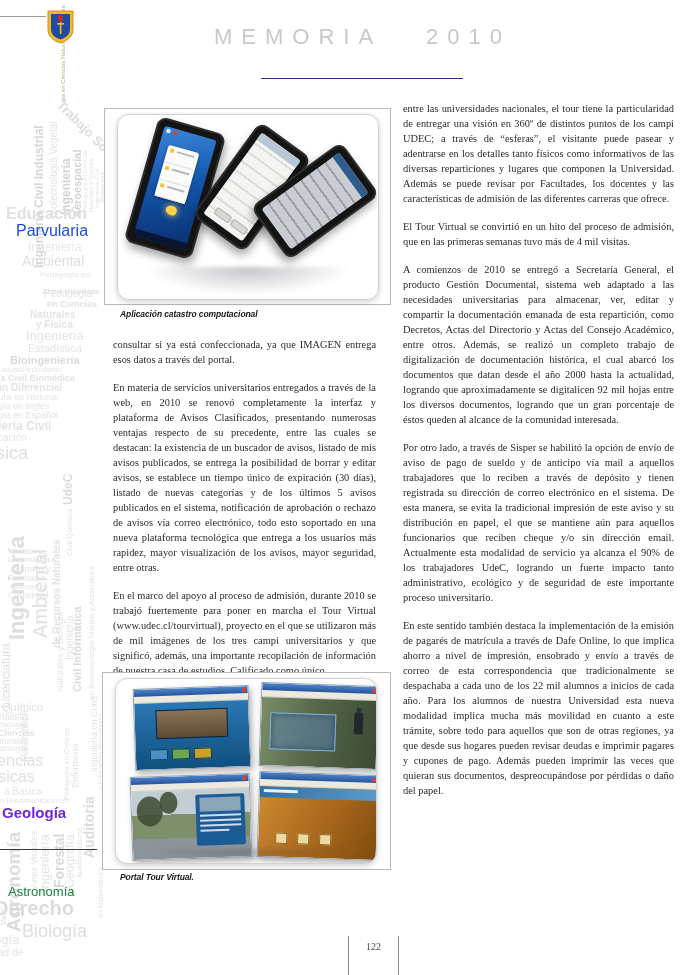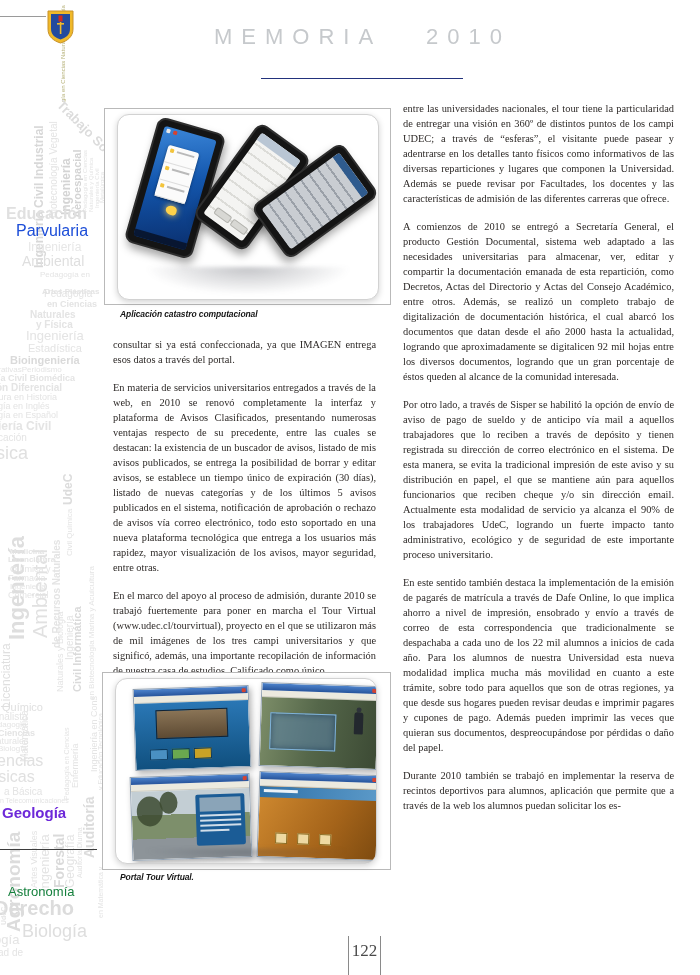--- a/index.html
+++ b/index.html
@@ -82,23 +82,23 @@
   .bluepanel{position:absolute;right:4%;top:8%;width:42%;height:74%;background:#1b5c96;border-radius:2px;}
   .bluepanel i{display:block;height:2px;background:rgba(255,255,255,0.8);margin:3px 4px 0 4px;}
   .bluepanel .ph{height:14px;background:#8aa4b8;margin:3px 4px 0 4px;}
   #bw4 .ct{background:linear-gradient(120deg,#d08a30,#a5641a 60%,#7e4b10);}
   .orghead{position:absolute;left:0;right:0;top:0;height:11px;background:linear-gradient(90deg,#2f71a8,#5b99c8);}
   .orghead i{position:absolute;left:4px;top:3px;width:34px;height:3px;background:#fff;opacity:.9;}
   .orgicons{position:absolute;left:14%;bottom:18%;display:flex;gap:10px;}
   .orgicons i{display:block;width:10px;height:9px;background:#eed9a2;border:1px solid #8a6a20;}
   
   .rule-bottomleft{position:absolute;left:0;top:849px;width:97px;height:1px;background:#3d3d3d;z-index:1;}
-  .pagenum{position:absolute;left:348px;top:936px;height:39px;width:33px;z-index:2;
+  .pagenum{position:absolute;left:348px;top:936px;height:39px;width:51px;z-index:2;
            border-left:1px solid #8a8a8a;border-right:1px solid #8a8a8a;
-           font-size:17px;color:#4a4a4a;text-align:center;padding-top:5px;box-sizing:border-box;font-family:Liberation Serif, serif;}
+           font-size:10px;color:#4a4a4a;text-align:center;padding-top:5px;box-sizing:border-box;font-family:Liberation Serif, serif;}
 </style>
 </head>
 <body>
 
 <div class="page">
 
   <div id="wordcloud">
       <span class="wc" style="left: 60px; top: 102px; font-size: 6px; color: rgb(183, 178, 122); font-weight: 400; transform: rotate(-90deg);">gía en Ciencias Naturales y Biología</span>
       <span class="wc" style="left: 64px; top: 98px; font-size: 13px; color: rgb(220, 220, 220); font-weight: 700; transform: rotate(45deg);">Trabajo Social</span>
       <span class="wc" style="left: 33px; top: 268px; font-size: 12px; color: rgb(216, 216, 216); font-weight: 700; transform: rotate(-90deg);">Ingeniería Civil Industrial</span>
@@ -291,22 +291,22 @@
           </div>
         </div>
       </div>
       <div class="refl" style="bottom:0;height:14px;"></div>
     </div>
   </div>
   <div id="cap2" class="caption">Portal Tour Virtual.</div>
 
   <div id="rightcol" class="col">
     <p>entre las universidades nacionales, el tour tiene la particularidad de entregar una visión en 360º de distintos puntos de los campi UDEC; a través de “esferas”, el visitante puede pasear y adentrarse en los detalles tanto físicos como informativos de las diversas reparticiones y lugares que componen la Universidad. Además se puede revisar por Facultades, los docentes y las características de admisión de las diferentes carreras que ofrece.</p>
+    <p>El Tour Virtual se convirtió en un hito del proceso de admisión, que en las primeras semanas tuvo más de 4 mil visitas.</p>
     <p>A comienzos de 2010 se entregó a Secretaría General, el producto Gestión Documental, sistema web adaptado a las necesidades universitarias para almacenar, ver, editar y compartir la documentación emanada de esta repartición, como Decretos, Actas del Directorio y Actas del Consejo Académico, entre otros. Además, se realizó un completo trabajo de digitalización de documentación histórica, el cual abarcó los documentos que datan desde el año 2000 hasta la actualidad, logrando que aproximadamente se digitalicen 92 mil hojas entre los diversos documentos, logrando que un gran porcentaje de éstos queden al alcance de la comunidad interesada.</p>
     <p>Por otro lado, a través de Sisper se habilitó la opción de envío de aviso de pago de sueldo y de anticipo vía mail a aquellos trabajadores que lo reciben a través de depósito y tienen registrada su dirección de correo electrónico en el sistema. De esta manera, se evita la tradicional impresión de este aviso y su distribución en papel, el que se mantiene aún para aquellos funcionarios que reciben cheque y/o sin dirección email. Actualmente esta modalidad de servicio ya alcanza el 90% de los trabajadores UdeC, logrando un fuerte impacto tanto administrativo, ecológico y de seguridad de este importante proceso universitario.</p>
     <p>En este sentido también destaca la implementación de la emisión de pagarés de matrícula a través de Dafe Online, lo que implica ahorro a nivel de impresión, ensobrado y envío a través de correo de esta correspondencia que tradicionalmente se despachaba a cada uno de los 22 mil alumnos a inicios de cada año. Para los alumnos de nuestra Universidad esta nueva modalidad implica mucha más movilidad en cuanto a este trámite, sobre todo para aquellos que son de otras regiones, ya que desde sus hogares pueden revisar deudas e imprimir pagares y cupones de pago. Además pueden imprimir las veces que quieran sus documentos, despreocupándose por pérdidas o daño del papel.</p>
-    <p>Durante 2010 también se trabajó en implementar la reserva de recintos deportivos para alumnos, aplicación que permite que a través de la web los alumnos puedan solicitar los es-</p>
   </div>
 
   <div class="rule-bottomleft"></div>
   <div class="pagenum">122</div>
 
 </div>
 
 </body></html>

